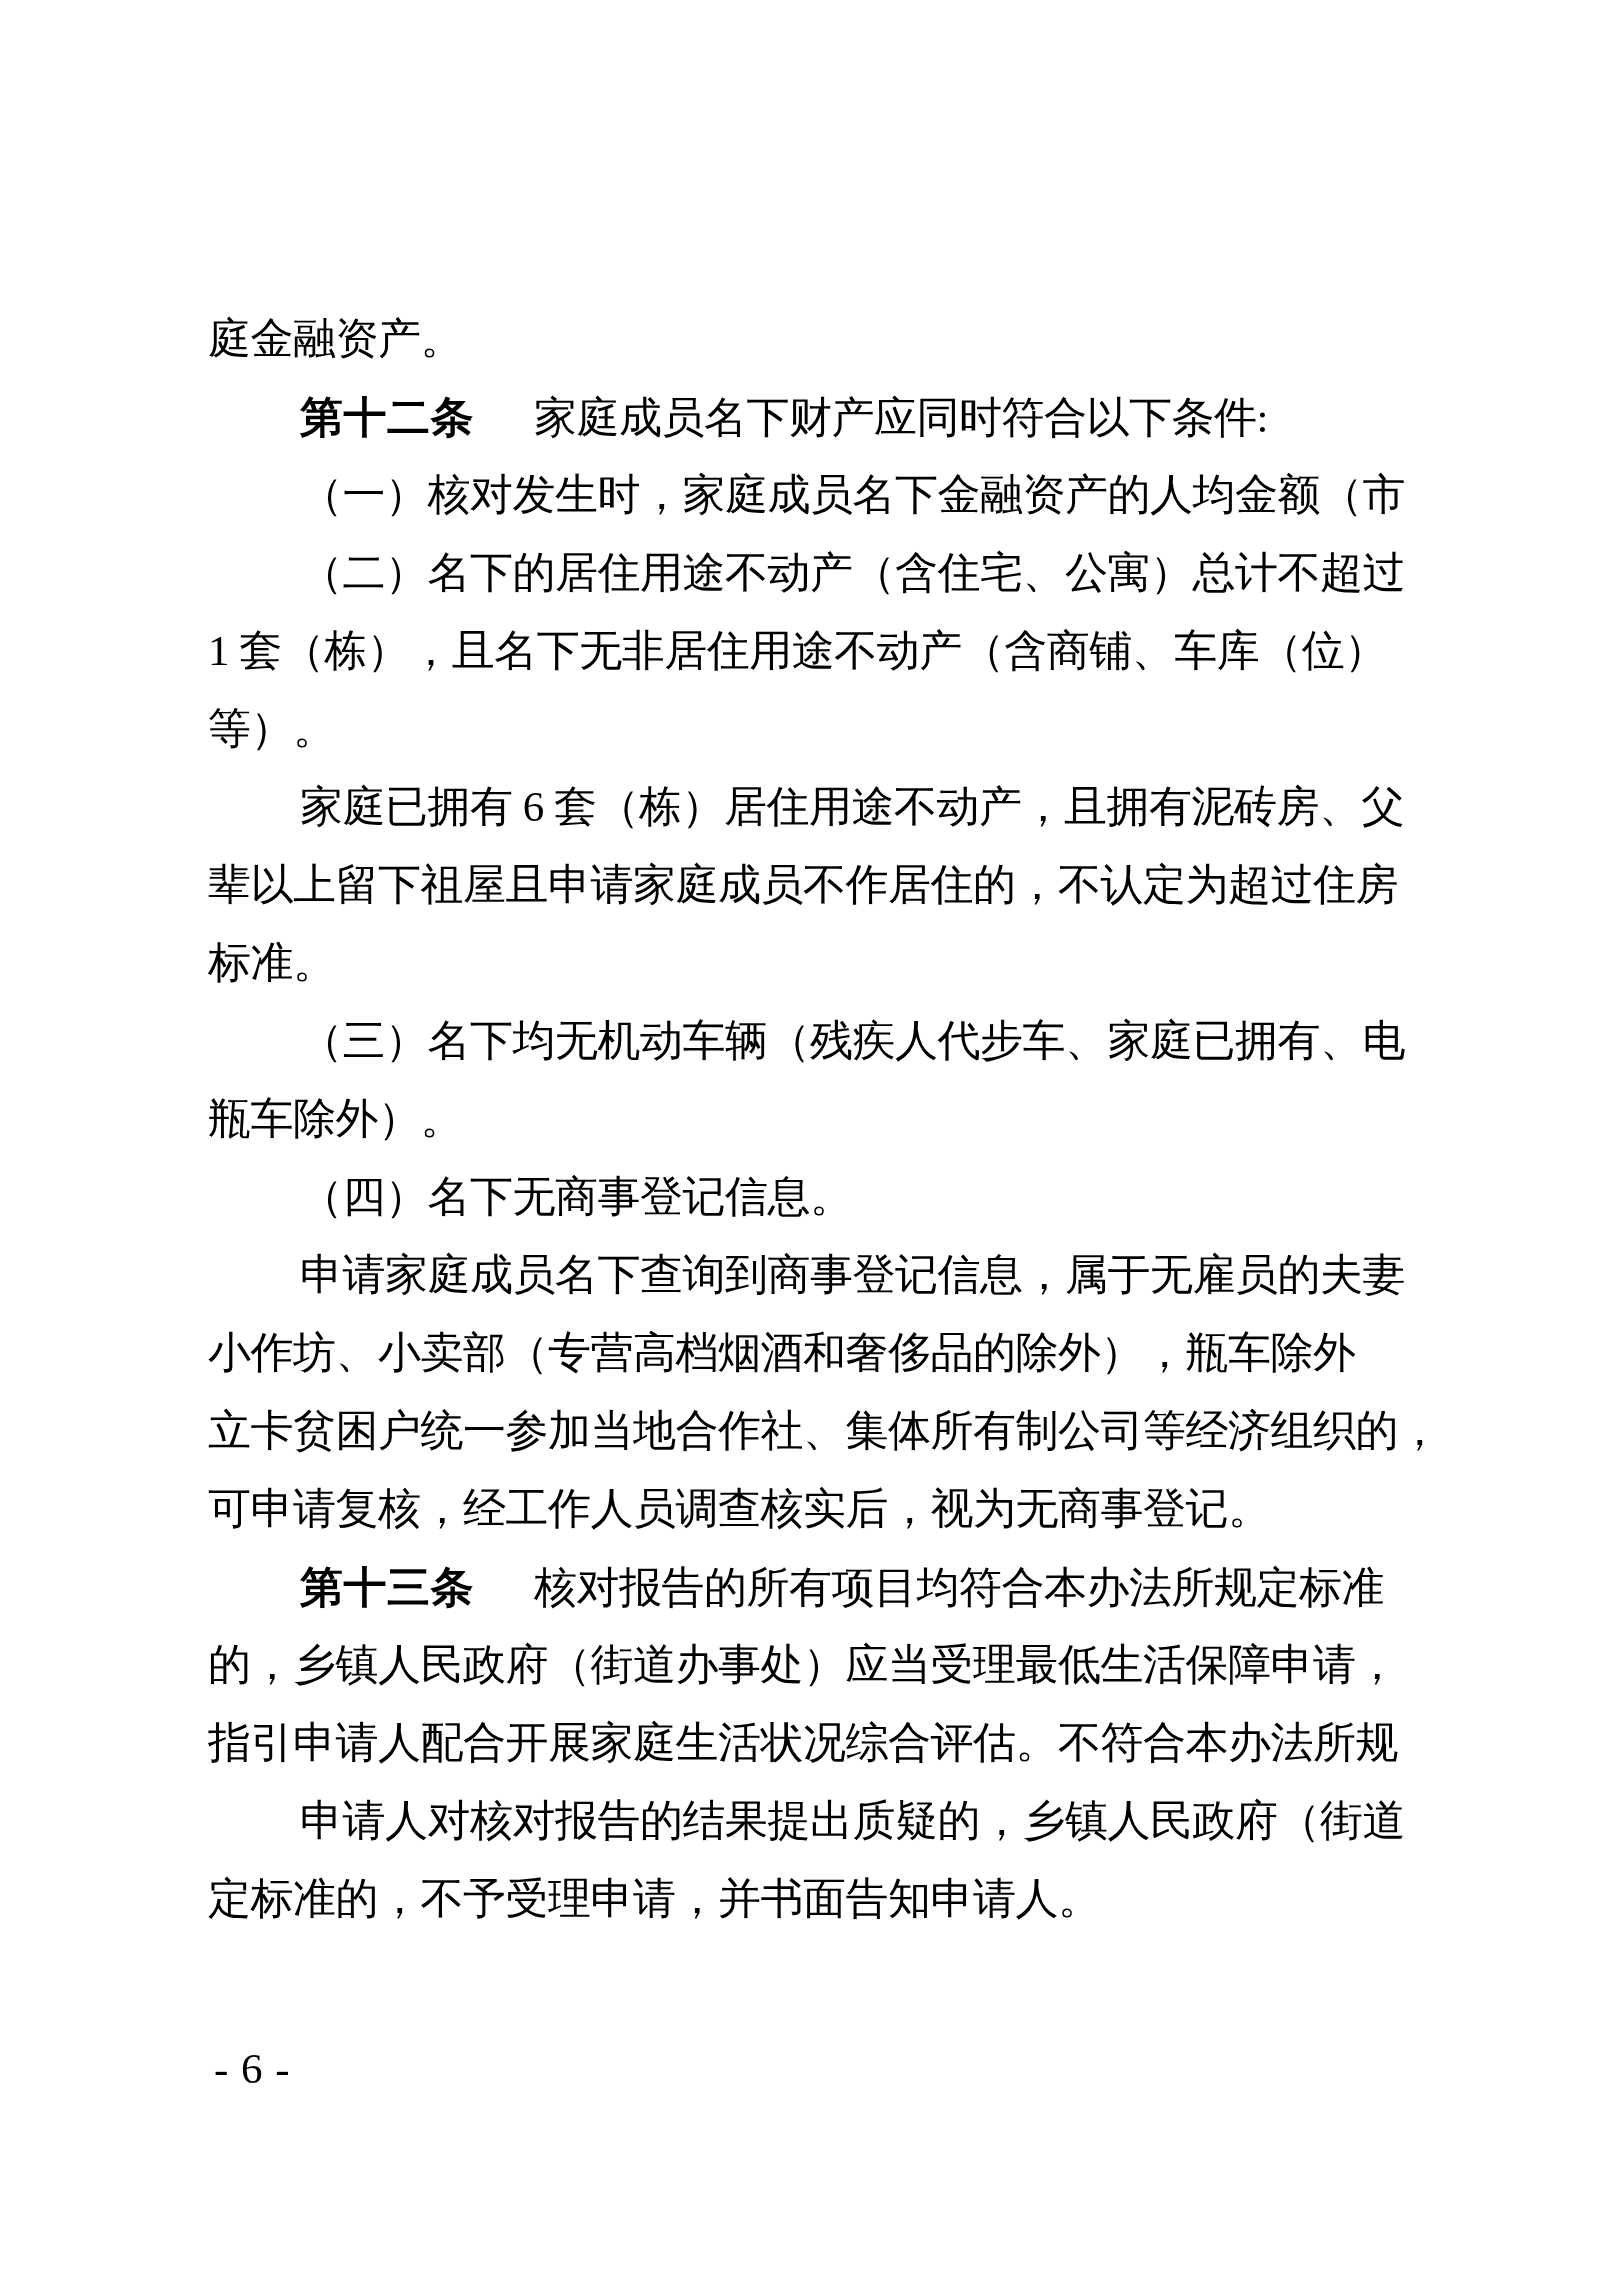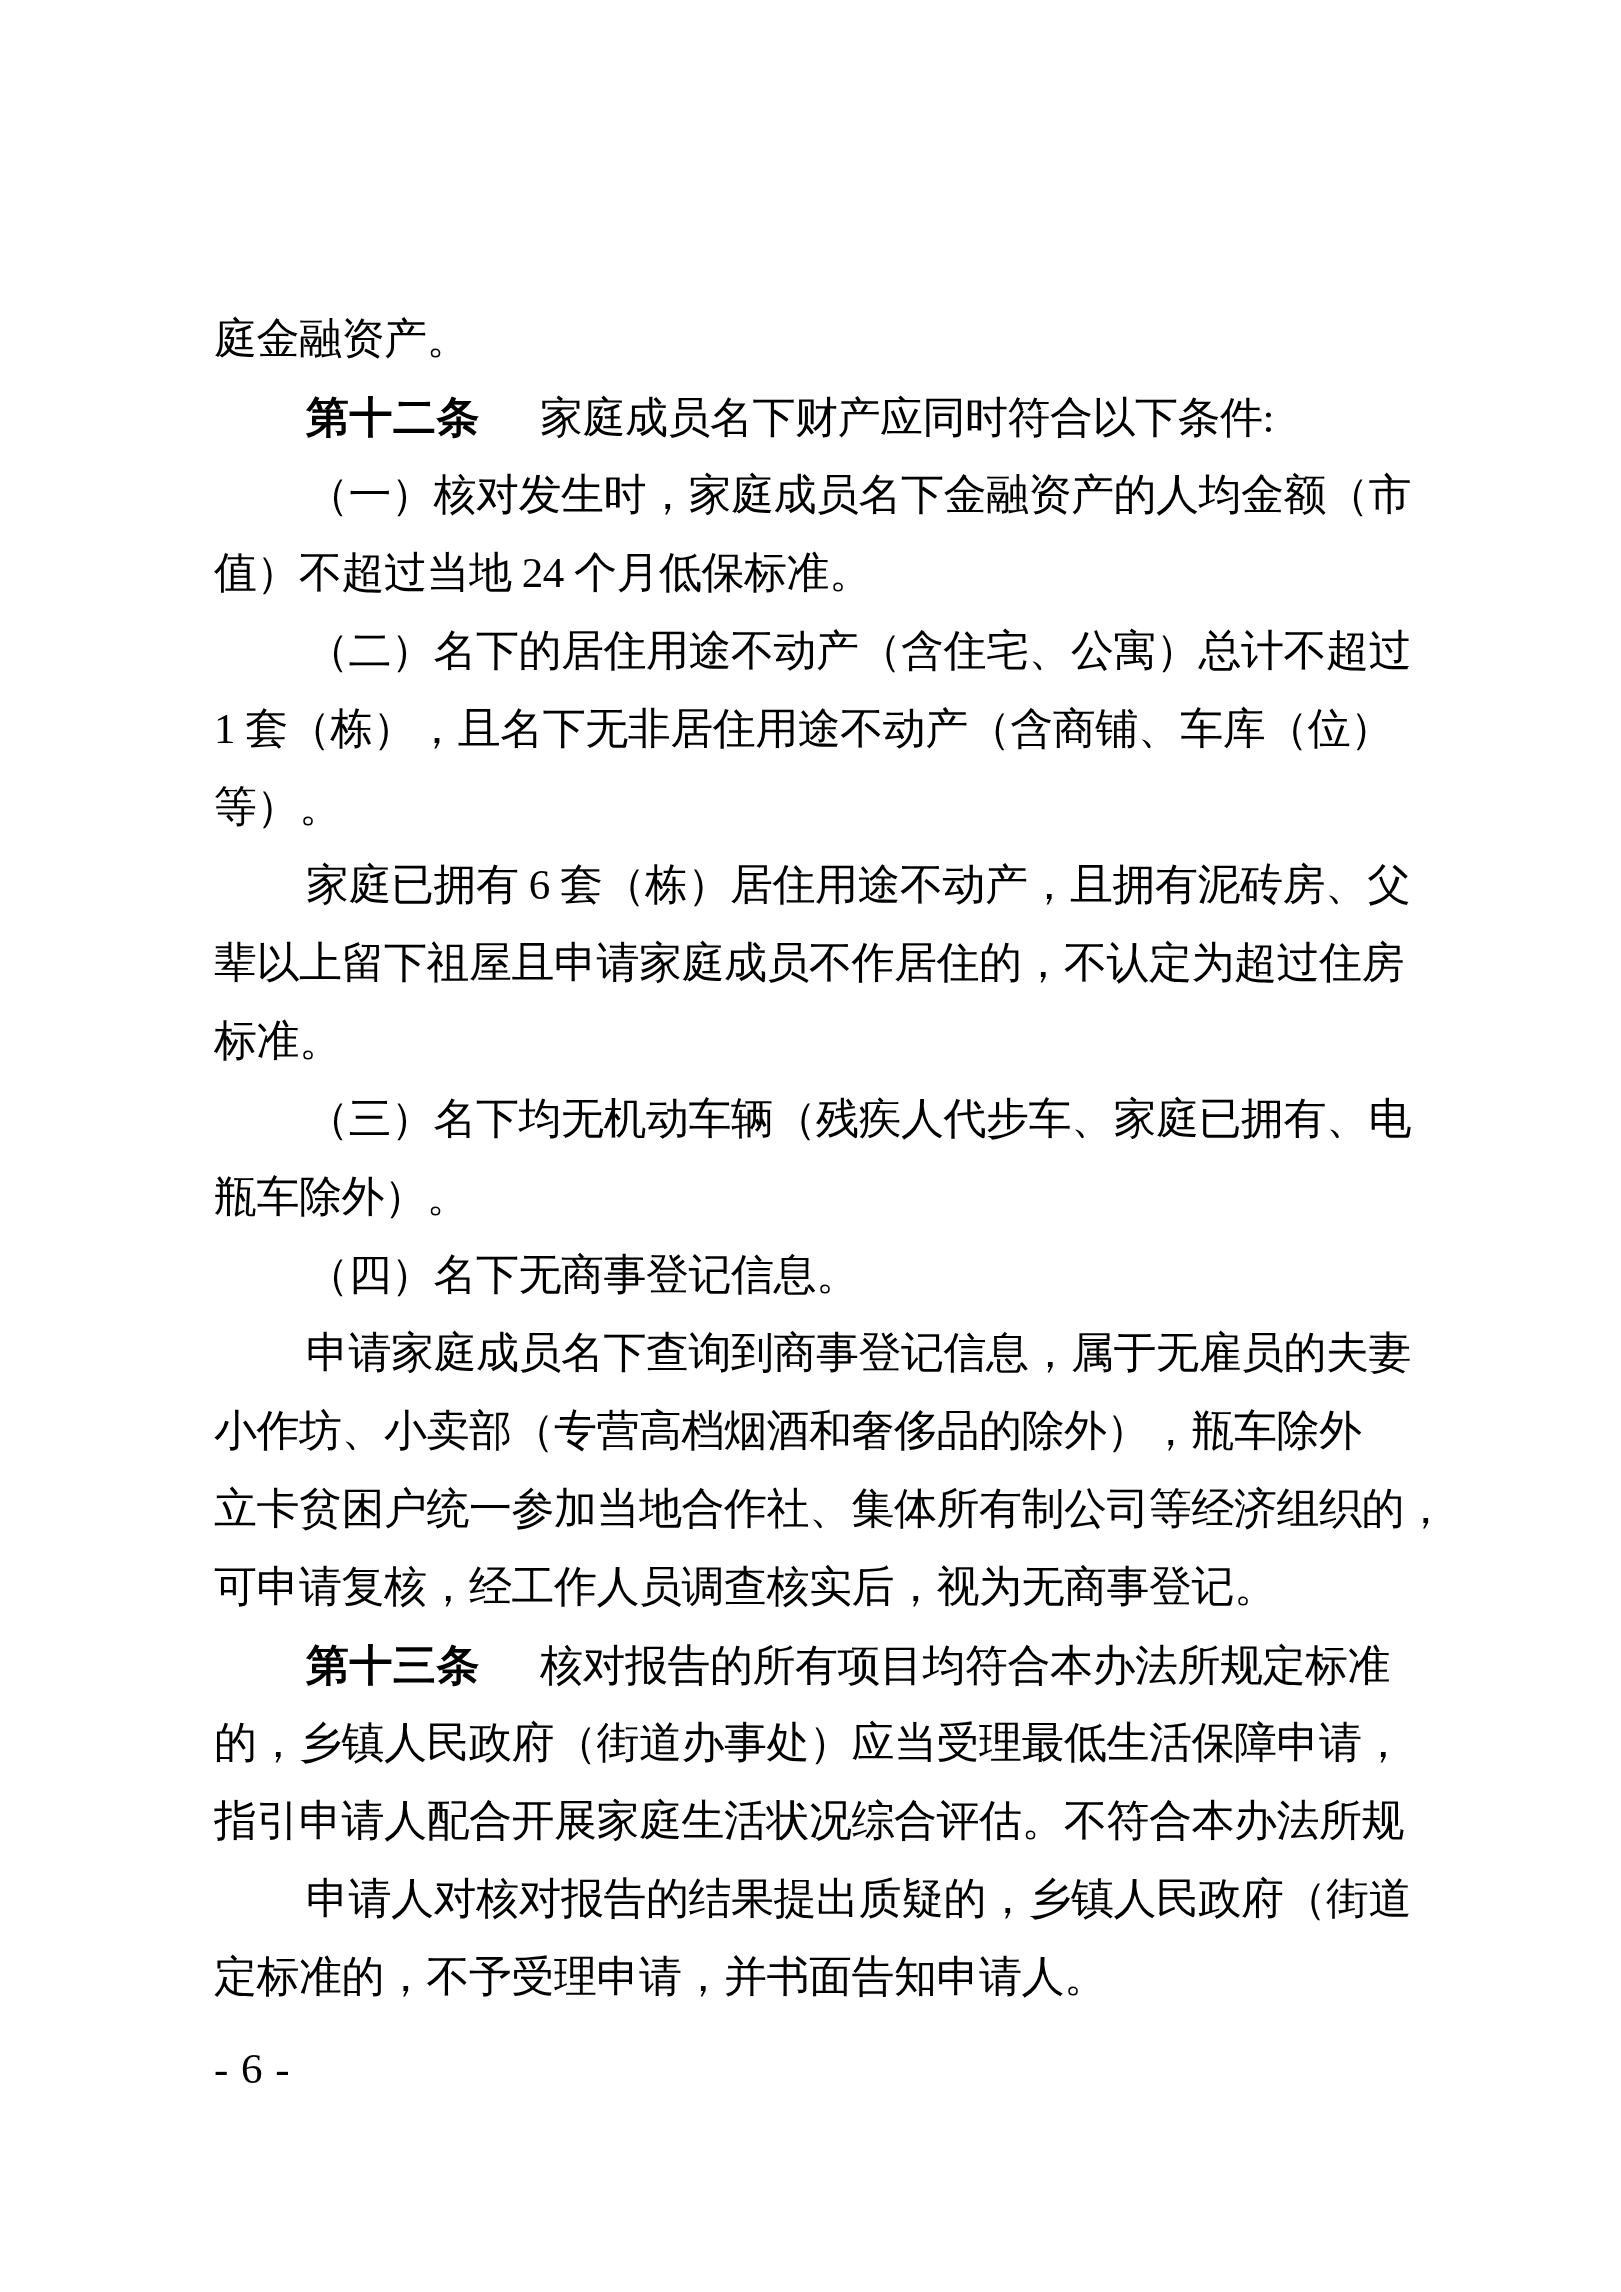--- a/index.html
+++ b/index.html
@@ -11,21 +11,21 @@
     position: relative;
     width: 1621px;
     height: 2293px;
     background: #ffffff;
     overflow: hidden;
     color: #000000;
     font-family: "Liberation Serif", "DejaVu Serif", serif;
   }
   .content {
     position: absolute;
-    left: 214px;
+    left: 208px;
     top: 300px;
     width: 1235px;
   }
   .line {
     height: 78px;
     line-height: 78px;
     font-size: 43px;
     letter-spacing: -0.5px;
     white-space: nowrap;
     color: #000000;
@@ -58,21 +58,20 @@
 <body>
 
 <div class="page">
   <main class="content">
   <div class="line"><span class="line-text">庭金融资产。</span></div>
 
   <div class="line indent"><span class="article-no">第十二条</span><span class="line-text">家庭成员名下财产应同时符合以下条件:</span></div>
 
   <div class="line indent"><span class="line-text">（一）核对发生时，家庭成员名下金融资产的人均金额（市</span></div>
 
-  <div class="line"><span class="line-text">值）不超过当地 24 个月低保标准。</span></div>
 
   <div class="line indent"><span class="line-text">（二）名下的居住用途不动产（含住宅、公寓）总计不超过</span></div>
 
   <div class="line"><span class="line-text">1 套（栋），且名下无非居住用途不动产（含商铺、车库（位）</span></div>
 
   <div class="line"><span class="line-text">等）。</span></div>
 
   <div class="line indent"><span class="line-text">家庭已拥有 6 套（栋）居住用途不动产，且拥有泥砖房、父</span></div>
 
   <div class="line"><span class="line-text">辈以上留下祖屋且申请家庭成员不作居住的，不认定为超过住房</span></div>

